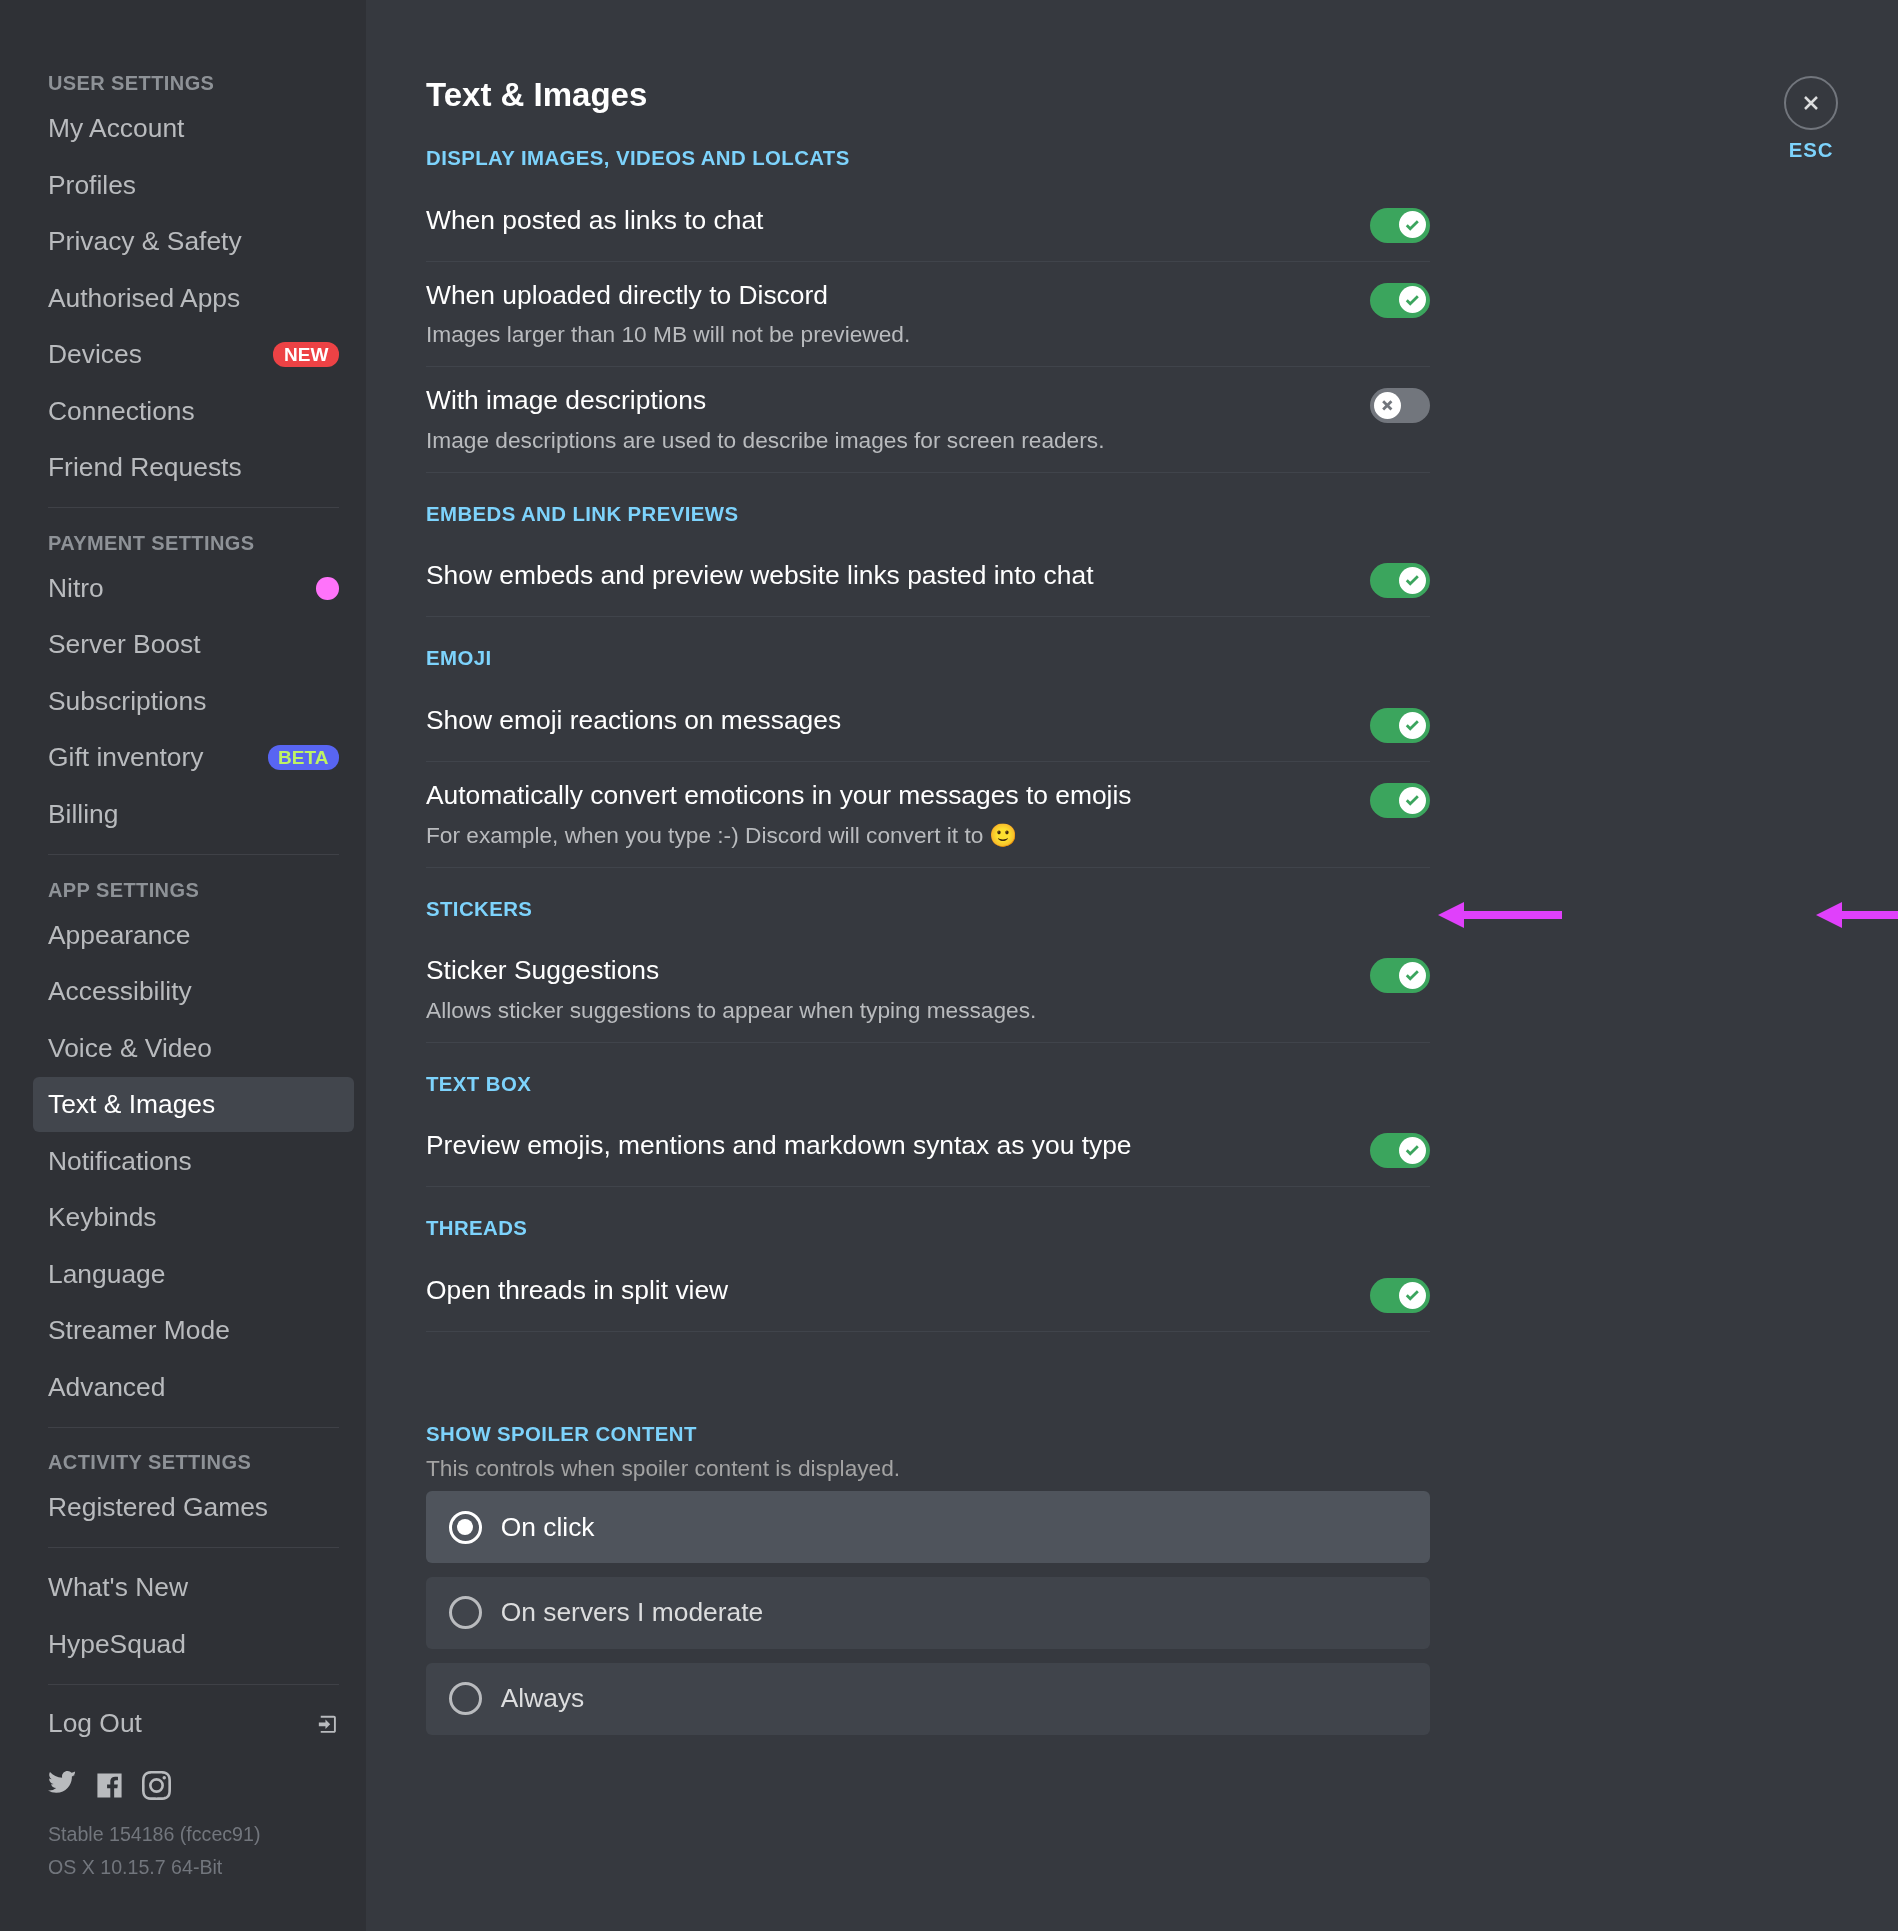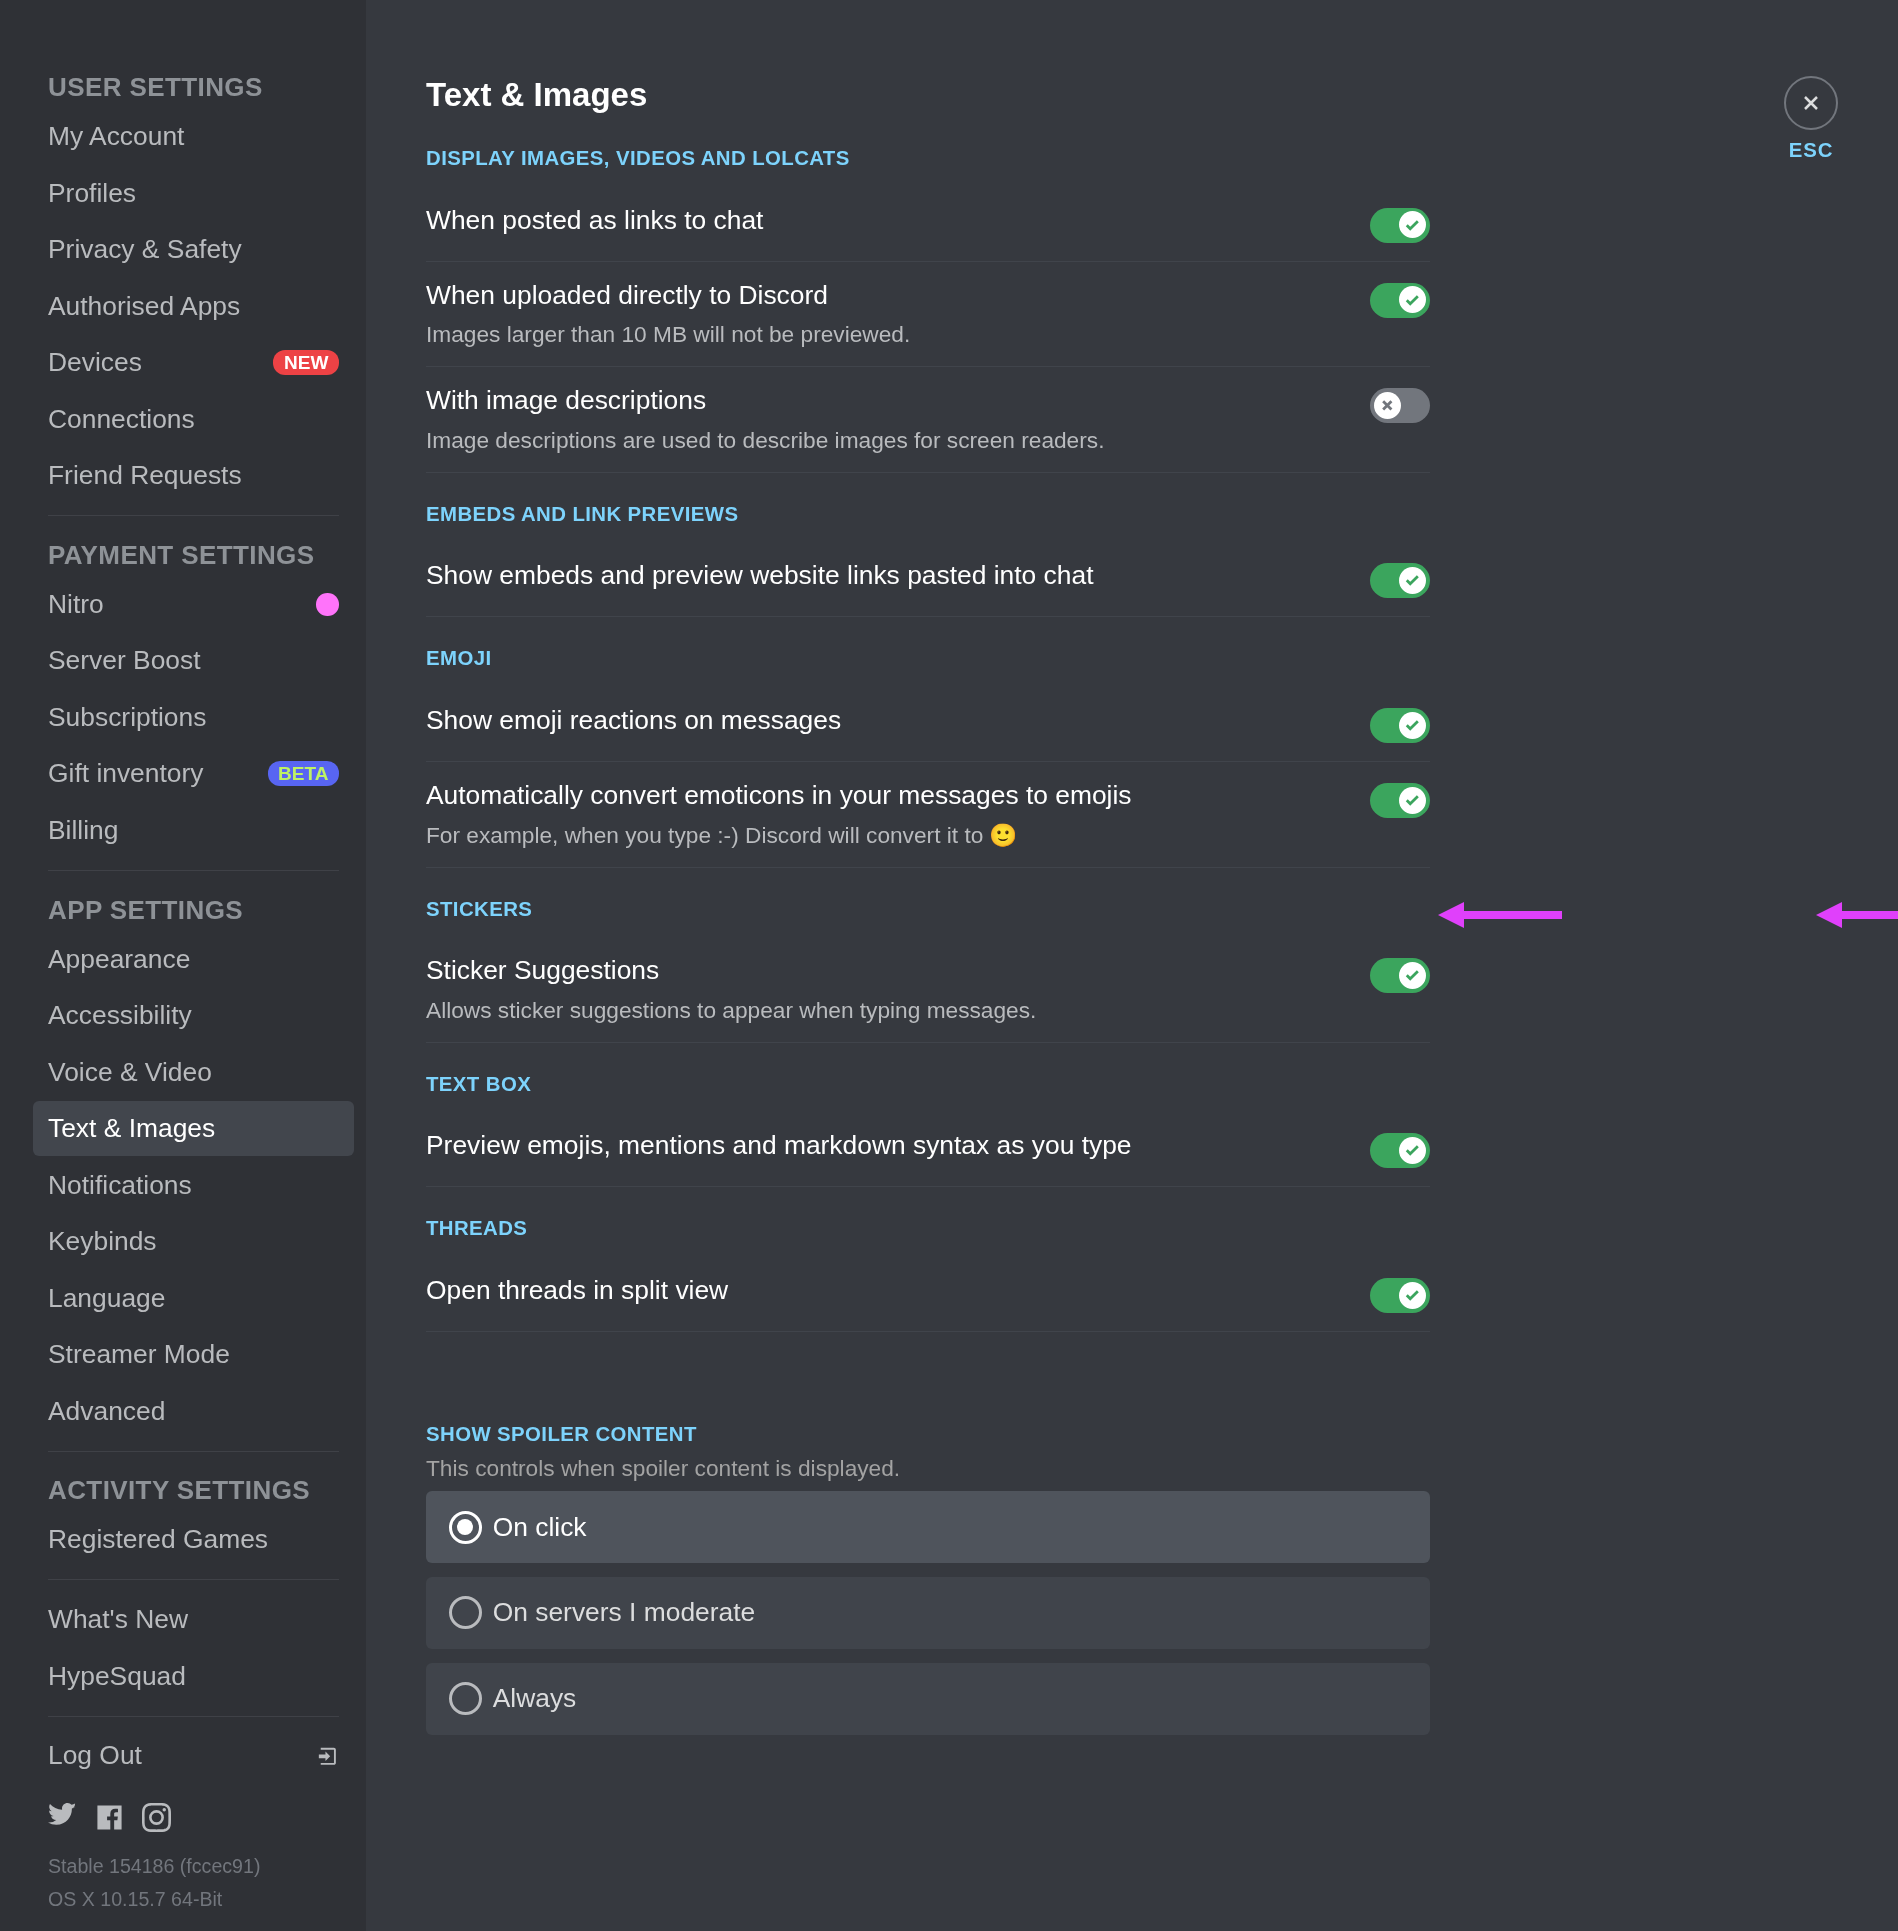--- a/index.html
+++ b/index.html
@@ -12,21 +12,21 @@
   font-size: 25px;
 }
 .sidebar {
   width: 366px;
   background: #2f3136;
   padding: 60px 12px 30px 33px;
   flex-shrink: 0;
 }
 .section-title {
   color: #8e9297;
-  font-size: 26px;
+  font-size: 20px;
   font-weight: 700;
   letter-spacing: 0.4px;
   text-transform: uppercase;
   padding: 12px 15px 6px 15px;
 }
 .nav-item {
   color: #b9bbbe;
   padding: 12px 15px;
   border-radius: 6px;
   cursor: pointer;
@@ -105,21 +105,21 @@
 }
 .toggle.on .toggle-knob { right: 3.8px; }
 .toggle.off .toggle-knob { left: 3.8px; }
 .check-svg { width: 16.6px; height: 16.6px; }
 .radio-row {
   background: #40444b;
   border-radius: 6px;
   padding: 19.6px 22.7px;
   display: flex;
   align-items: center;
-  gap: 11px;
+  gap: 19px;
   margin-bottom: 13.6px;
   cursor: pointer;
 }
 .radio-row.selected { background: #4f545c; }
 .radio-circle {
   width: 33px; height: 33px;
   border: 3px solid #b9bbbe;
   border-radius: 50%;
   flex-shrink: 0;
   display: flex; align-items: center; justify-content: center;

